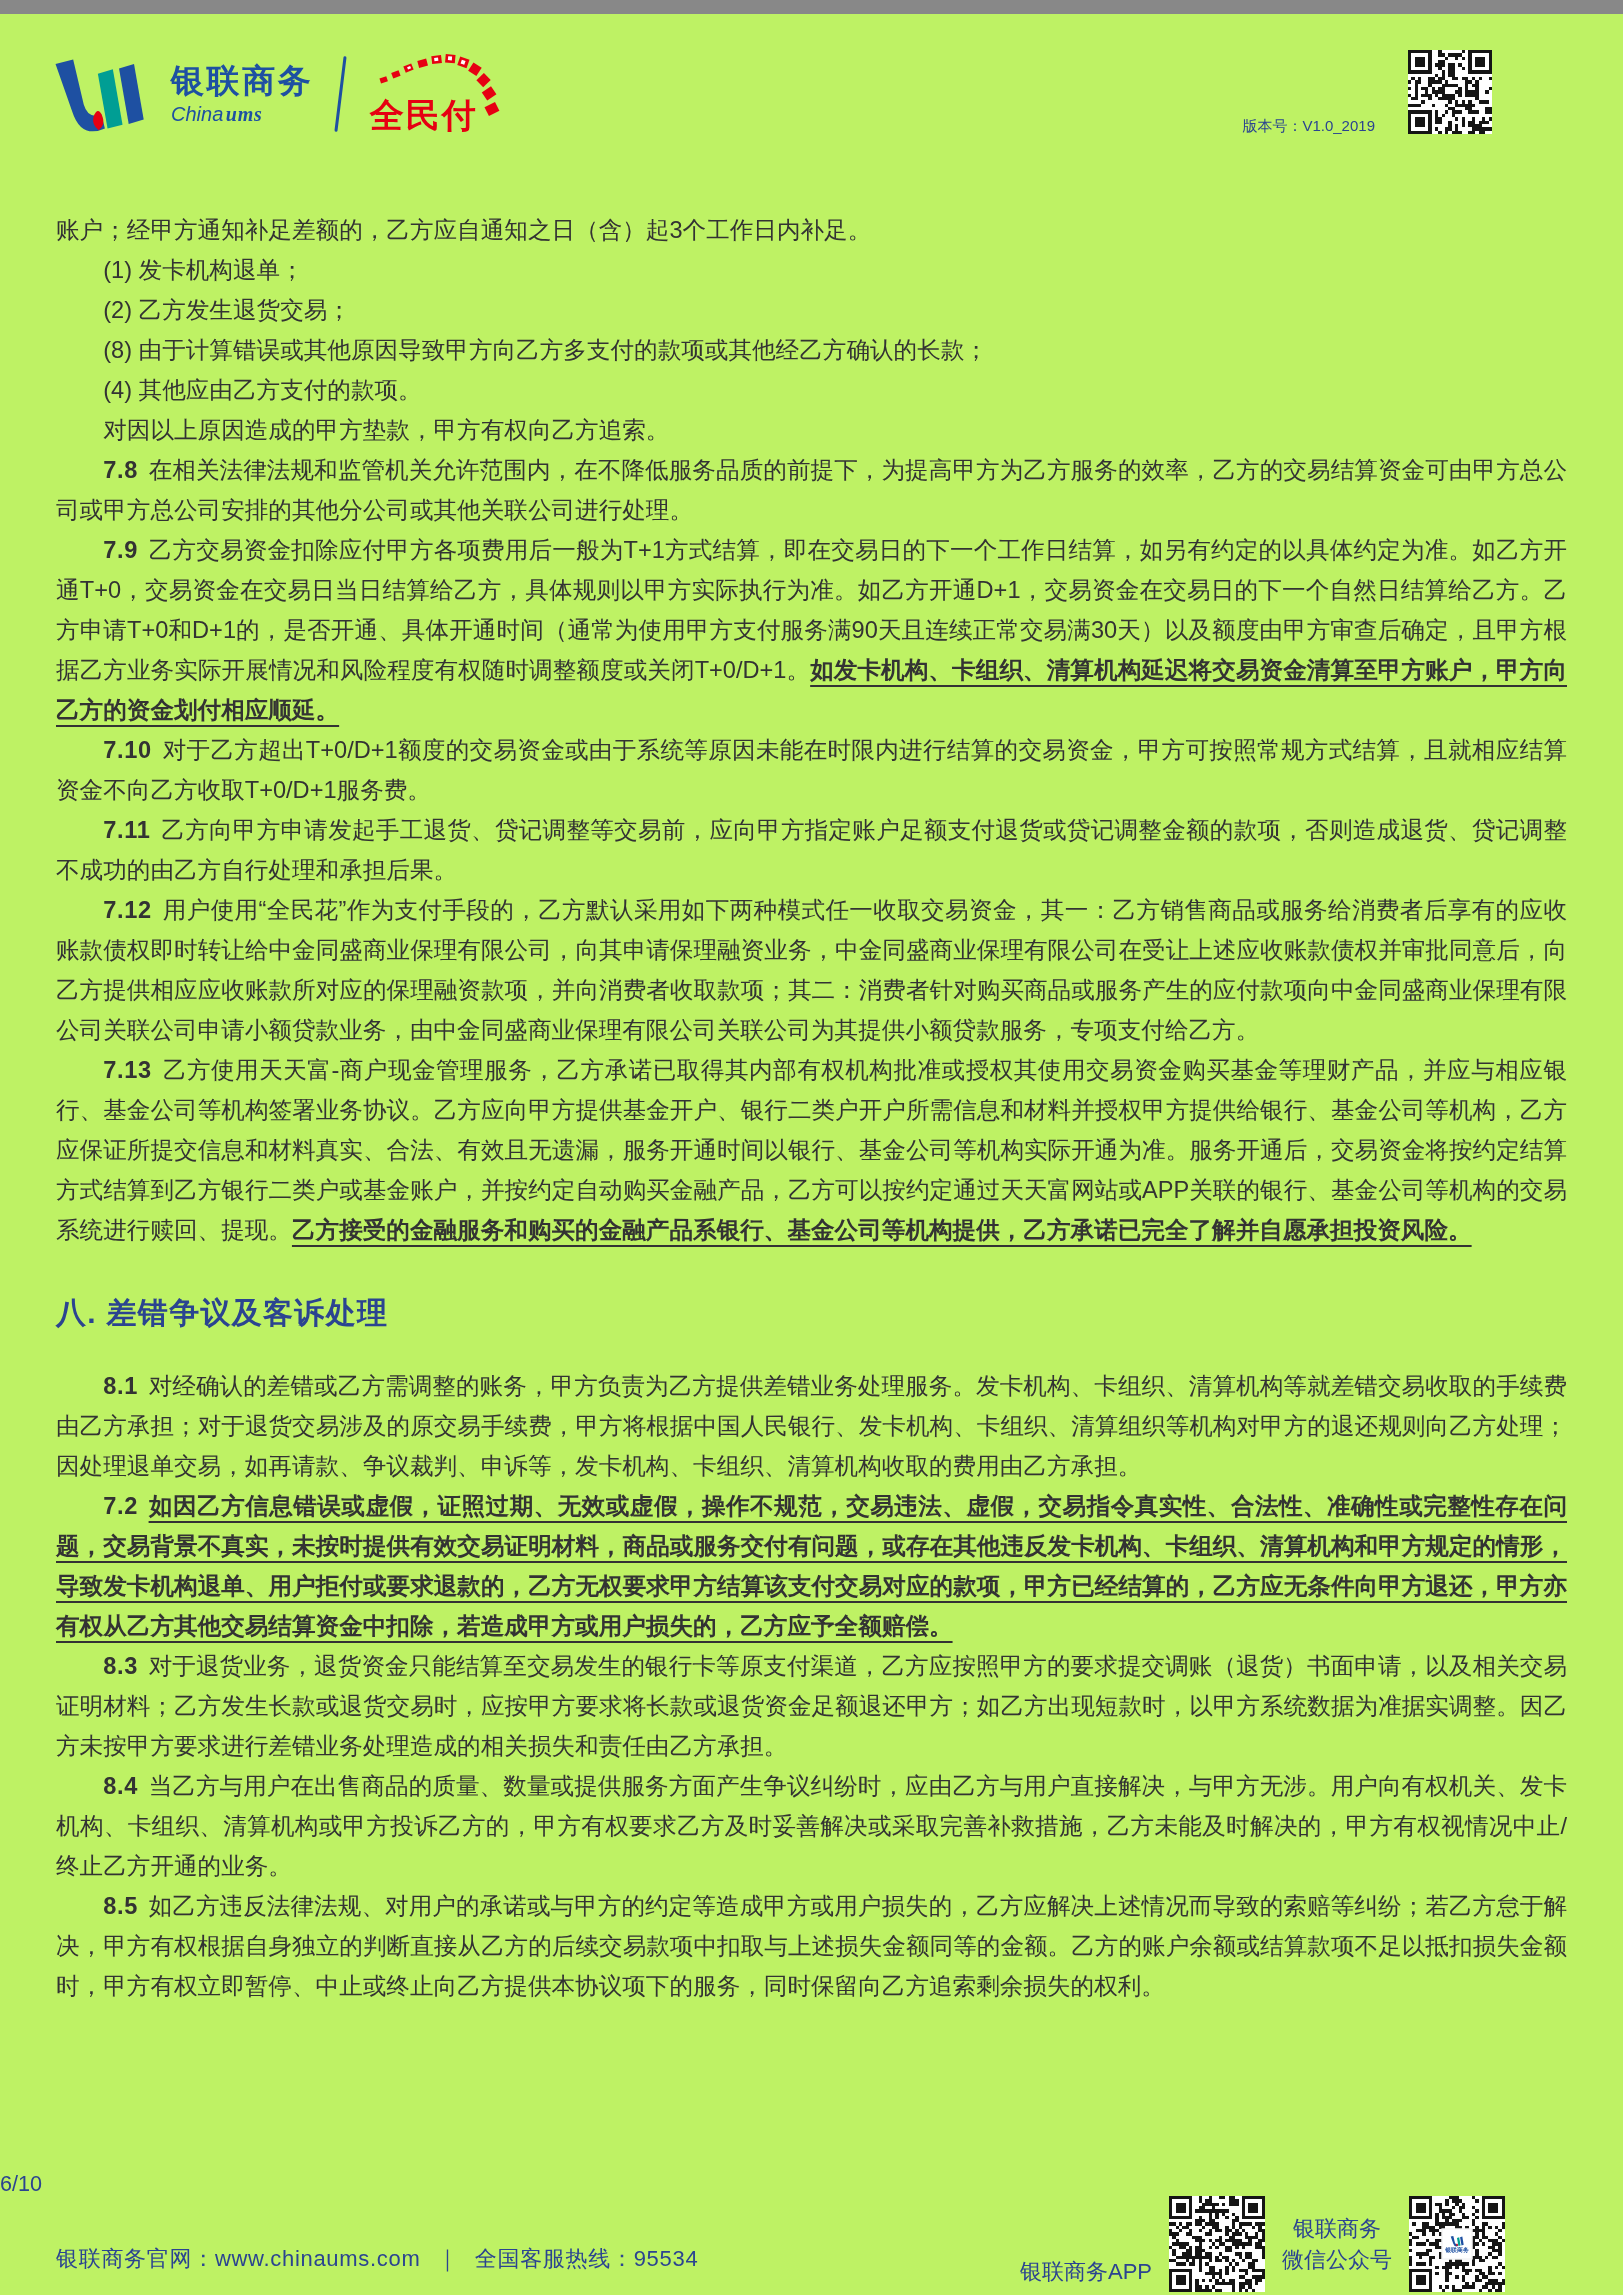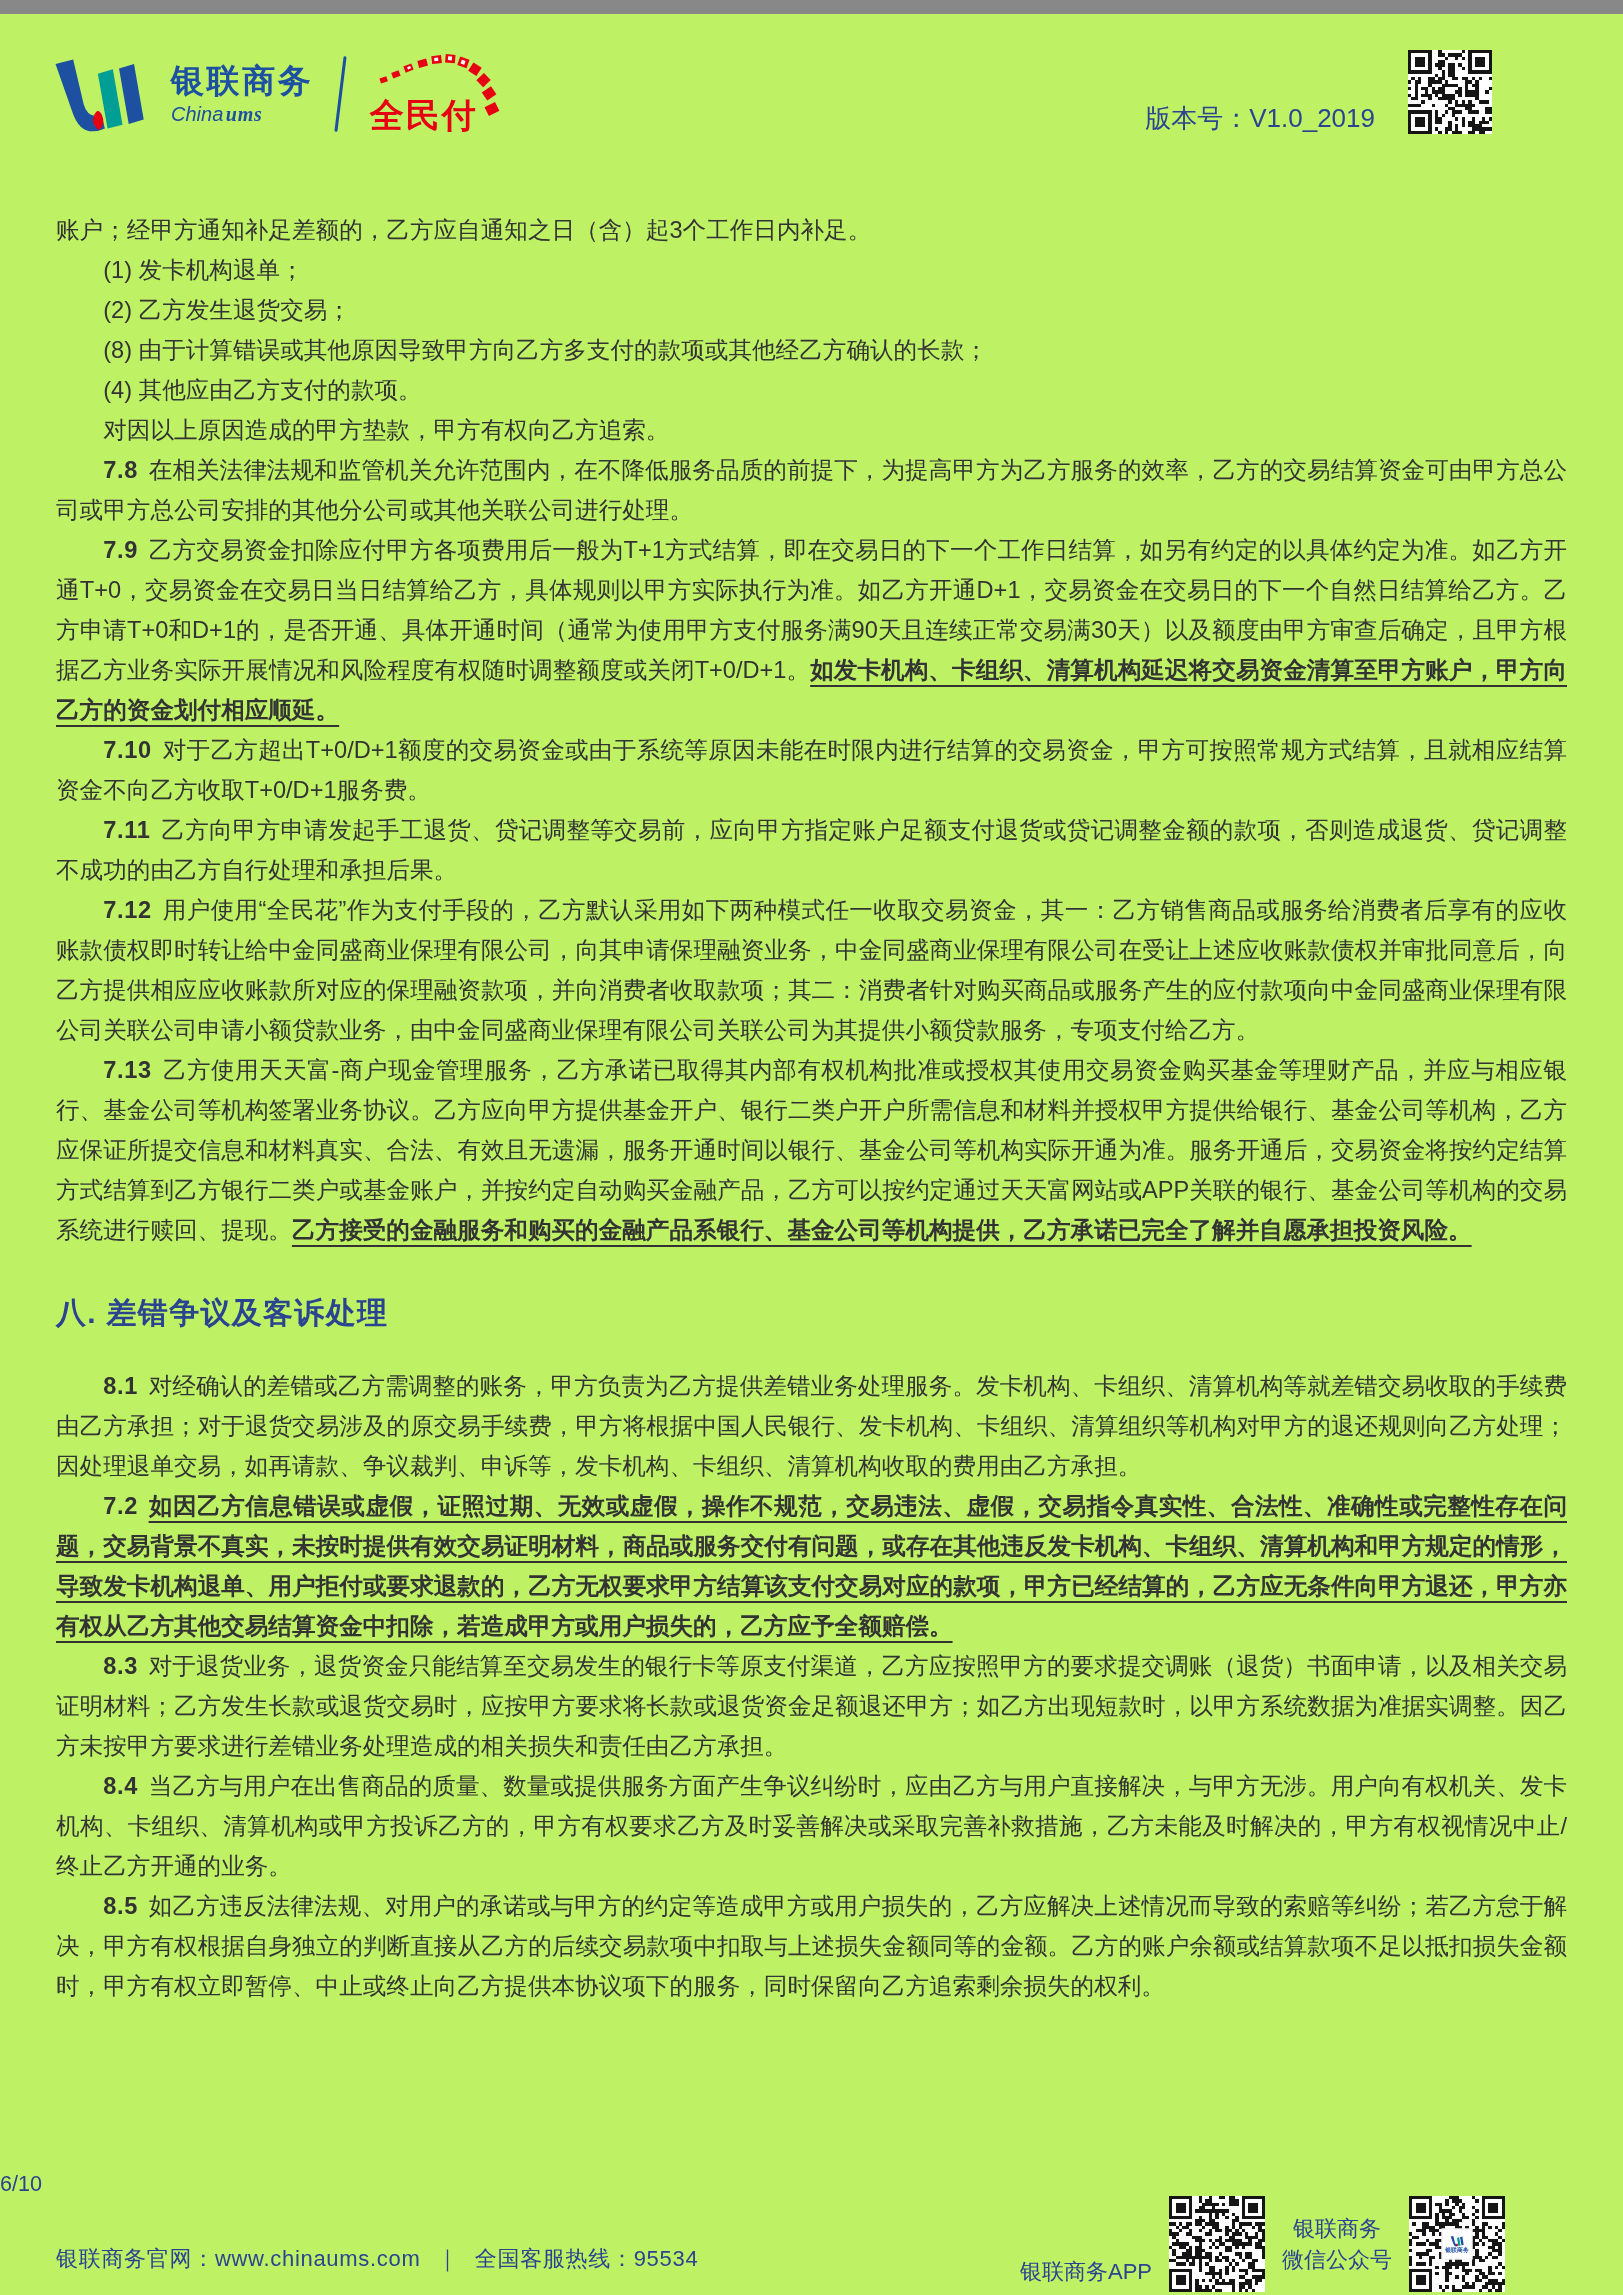--- a/index.html
+++ b/index.html
@@ -25,21 +25,21 @@
   .ums-mark{width:97px;height:90px;flex:0 0 auto;}
   .brand-text{display:flex;flex-direction:column;justify-content:center;line-height:1;}
   .brand-cn{font-size:33px;font-weight:700;color:var(--logo-blue);letter-spacing:2.6px;}
   .brand-en{margin-top:6.5px;color:var(--logo-blue);font-size:20px;}
   .brand-en .en1{font-style:italic;font-weight:400;margin-right:2.6px;}
   .brand-en .en2{font-style:italic;font-weight:800;letter-spacing:0.7px;font-family:Liberation Serif, serif;}
   .logo-divider{width:3.3px;height:76px;background:var(--logo-blue);transform:rotate(7deg);border-radius:2px;margin:0 3.9px;}
   .qmf-logo{position:relative;width:164px;height:98px;flex:0 0 auto;text-align:right;}
   .qmf-swoosh{position:absolute;left:0;top:-2.6px;width:164px;height:98px;}
   .qmf-text{position:absolute;left:1.3px;bottom:3.9px;font-size:34px;font-weight:700;color:var(--brand-red);letter-spacing:2px;}
-  .version{position:absolute;right:196px;top:56px;font-size:26px;color:var(--brand-blue);}
+  .version{position:absolute;right:196px;top:72px;font-size:15px;color:var(--brand-blue);}
   .qr-box{position:relative;background:#fff;}
   .qr-box svg{display:block;width:100%;height:100%;}
   .header-qr{position:absolute;right:79px;top:5.2px;width:84px;height:84px;}
   
   .doc-body{position:absolute;left:56px;right:56px;top:196px;}
   .para{margin:0;font-size:23.6px;line-height:40px;text-align:justify;color:var(--text-color);
         font-family:"Liberation Sans","DejaVu Sans",sans-serif;}
   .para.indent{text-indent:2em;}
   .num{font-weight:700;margin-right:10.5px;letter-spacing:0.7px;}
   .bu{font-weight:700;text-decoration:underline;text-decoration-thickness:2px;text-underline-offset:6.5px;}

